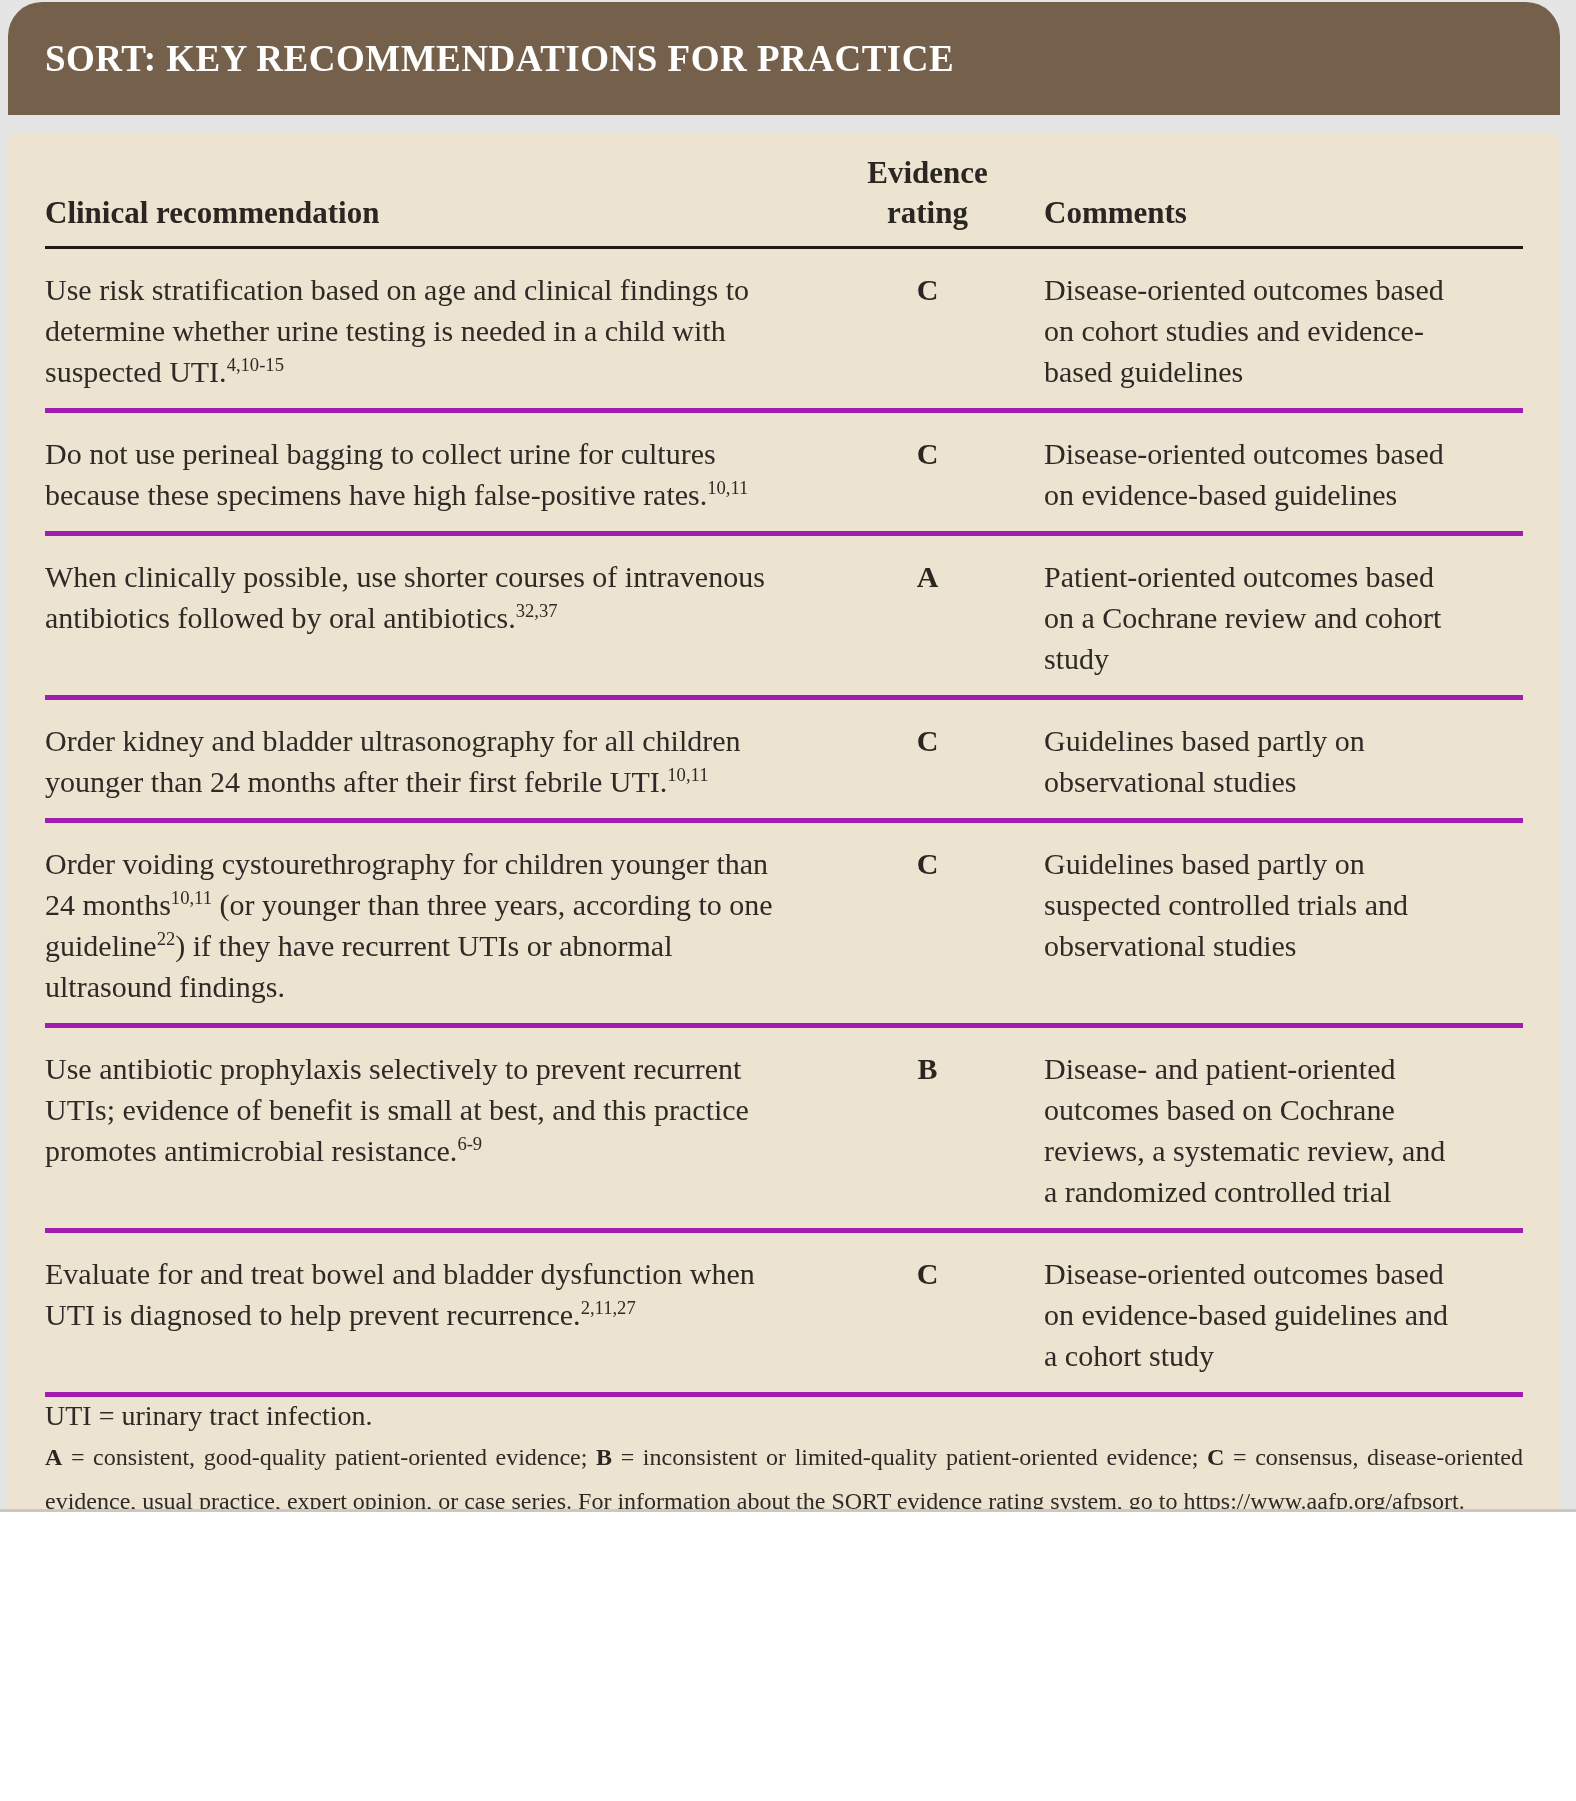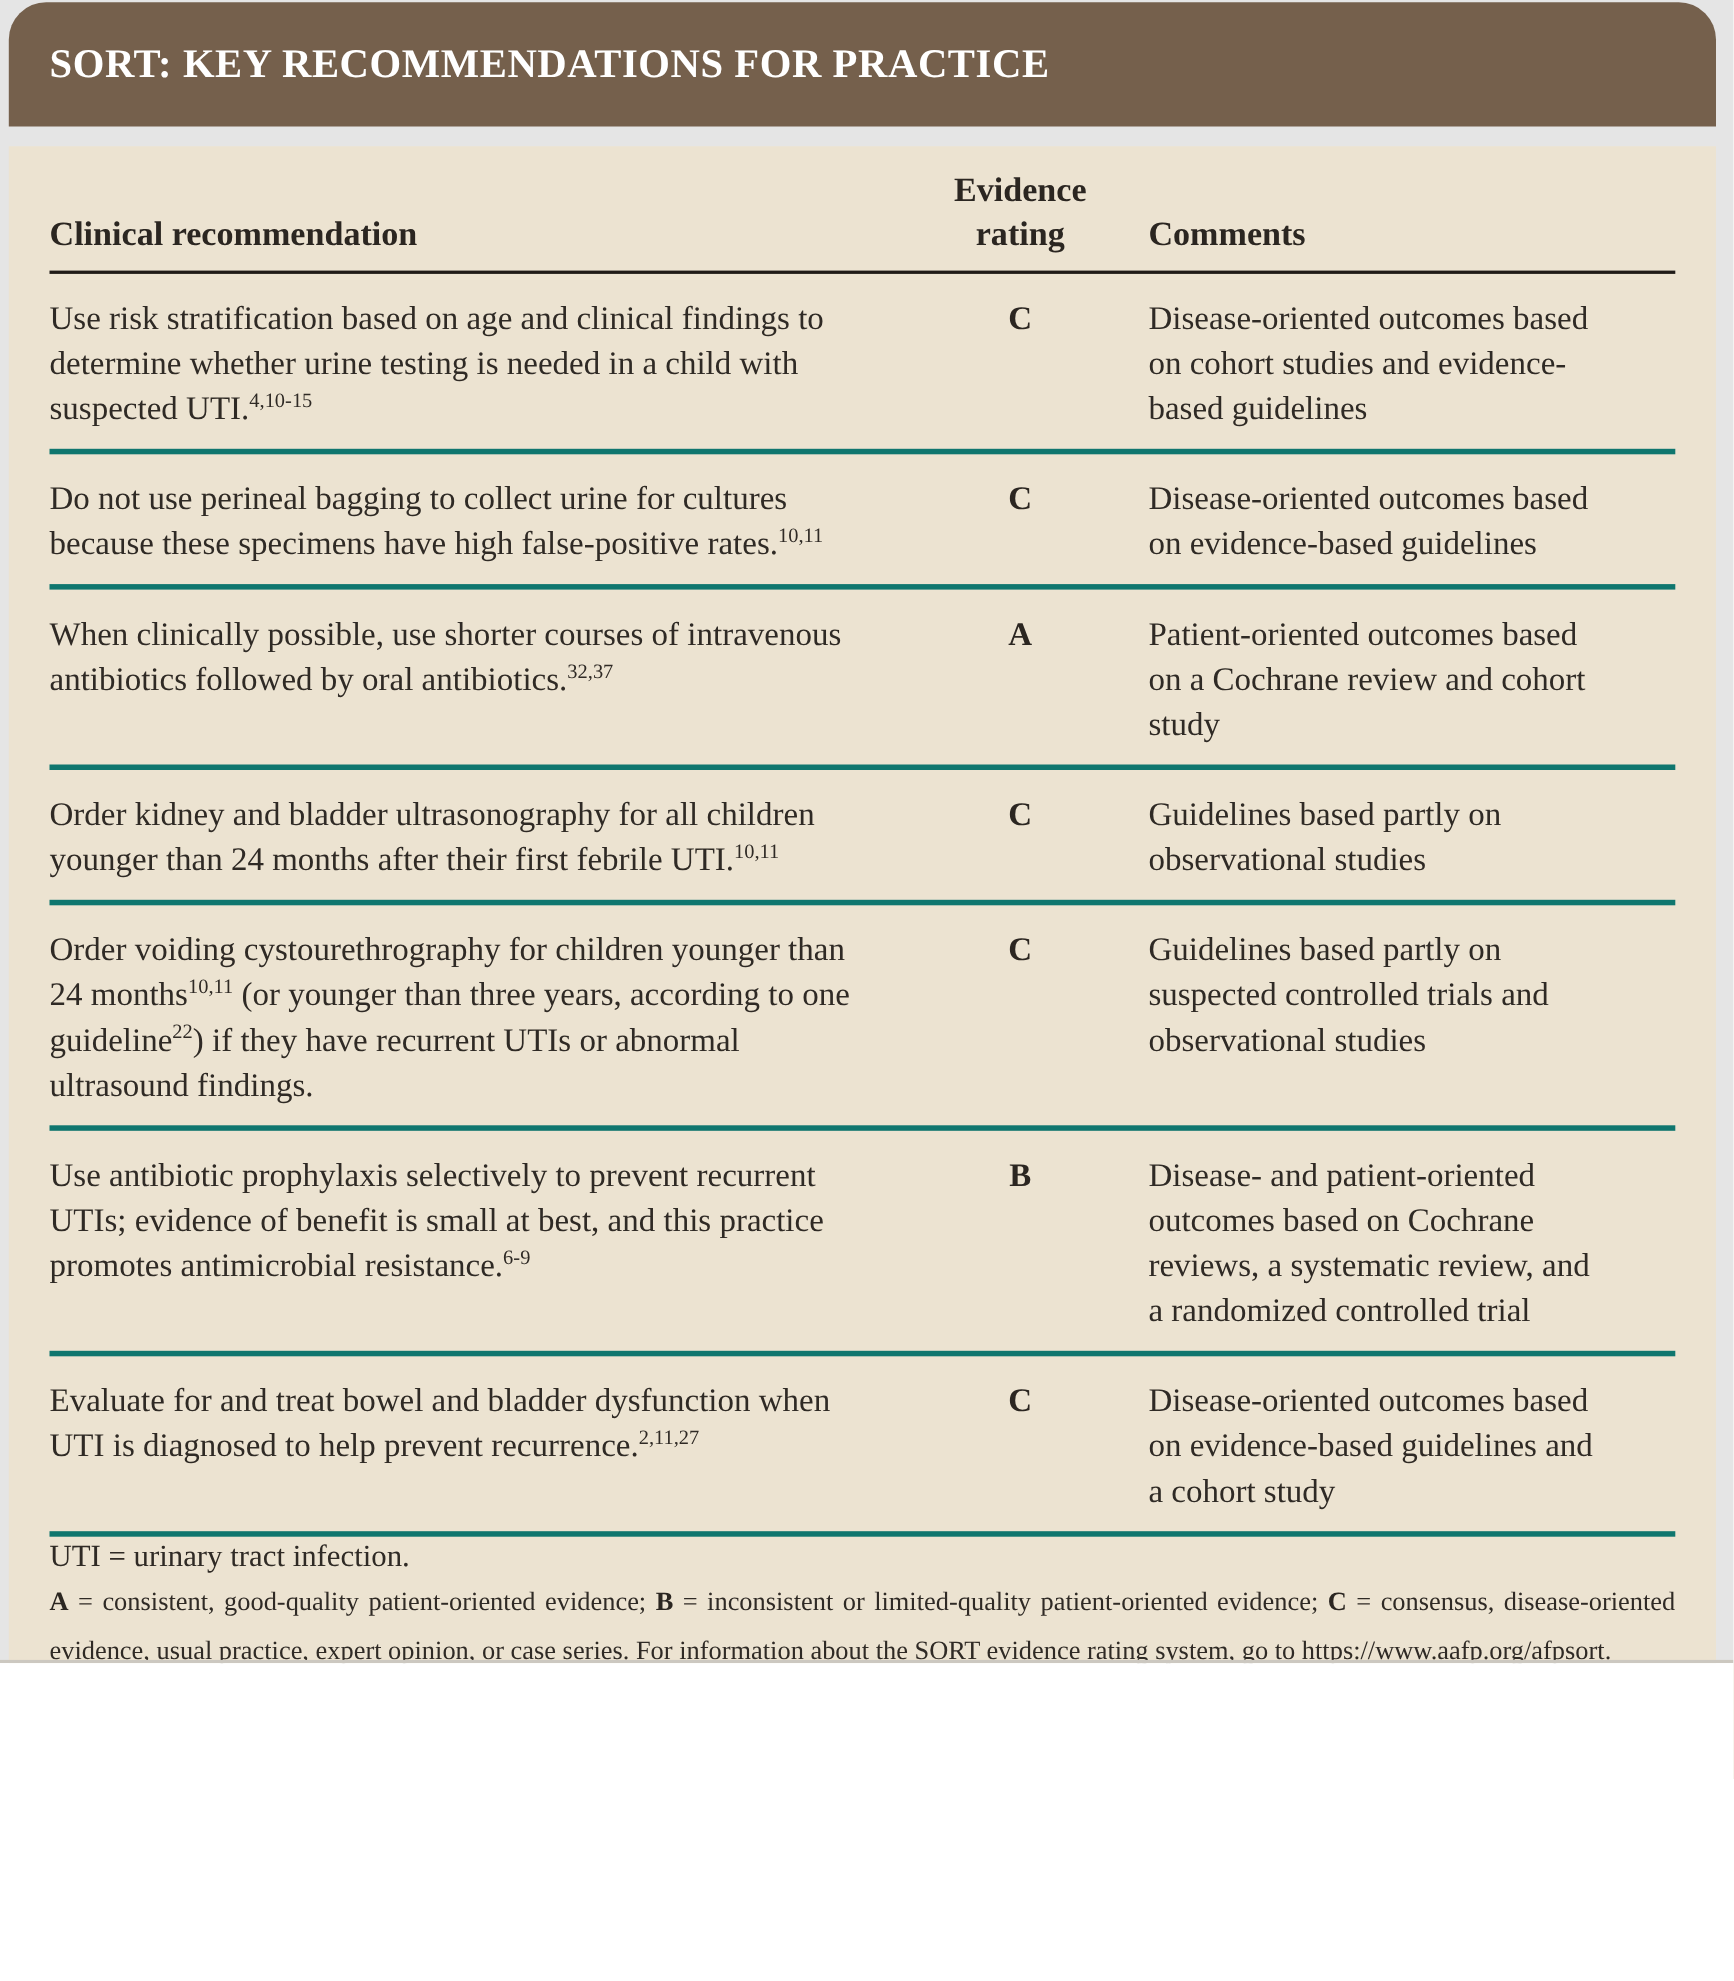--- a/index.html
+++ b/index.html
@@ -47,21 +47,21 @@
     border-bottom: 3px solid #201b17;
     font-weight: bold;
     font-size: 31px;
     line-height: 40px;
     color: #2b2621;
   }
   .th-rating { text-align: center; padding-bottom: 0; }
   .th-comments { padding-left: 14px; }
   .trow {
     padding: 20px 0 16px 0;
-    border-bottom: 5px solid #0f766e;
+    border-bottom: 5px solid #a21caf;
     font-size: 30px;
     line-height: 41px;
   }
   .cell-rec { padding-right: 20px; }
   .cell-rating {
     text-align: center;
     font-weight: bold;
     color: #2b2621;
   }
   .cell-comments { padding-left: 14px; padding-right: 57px; }

